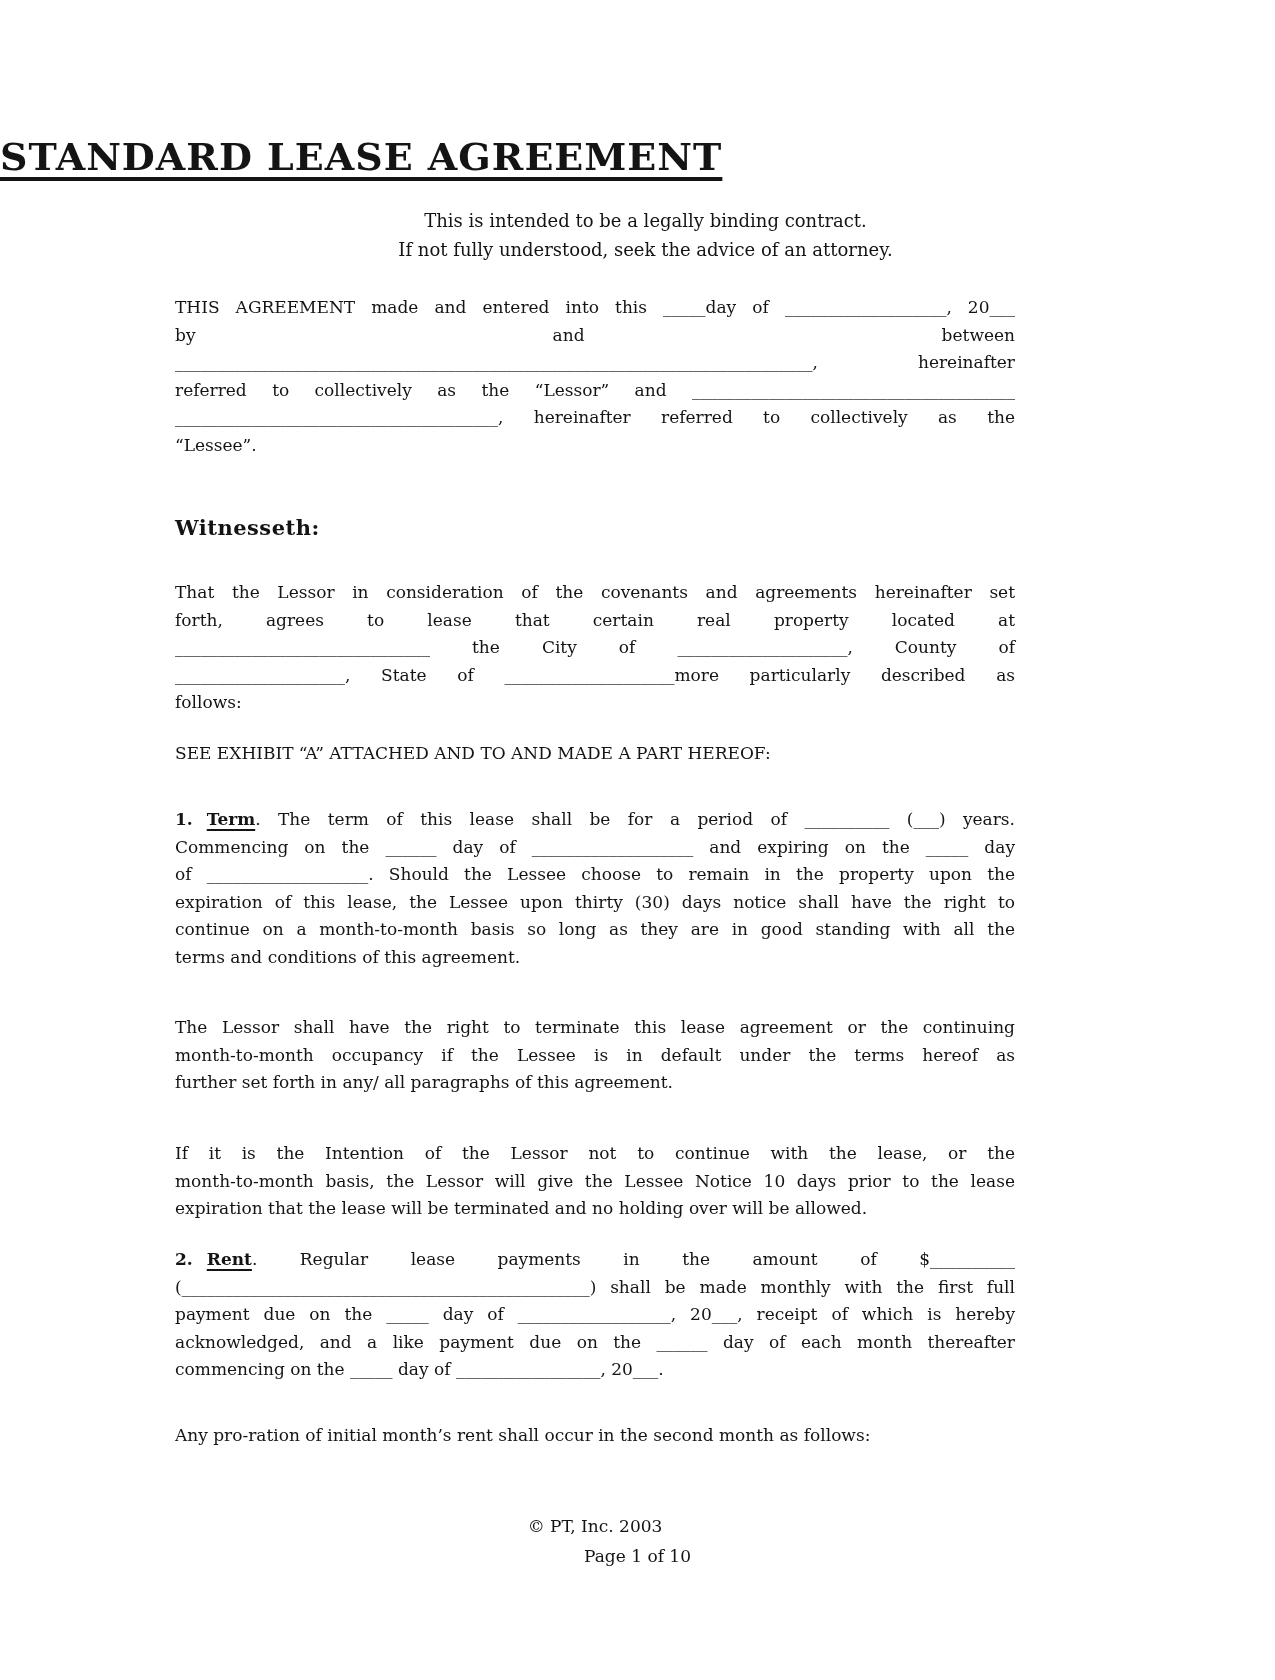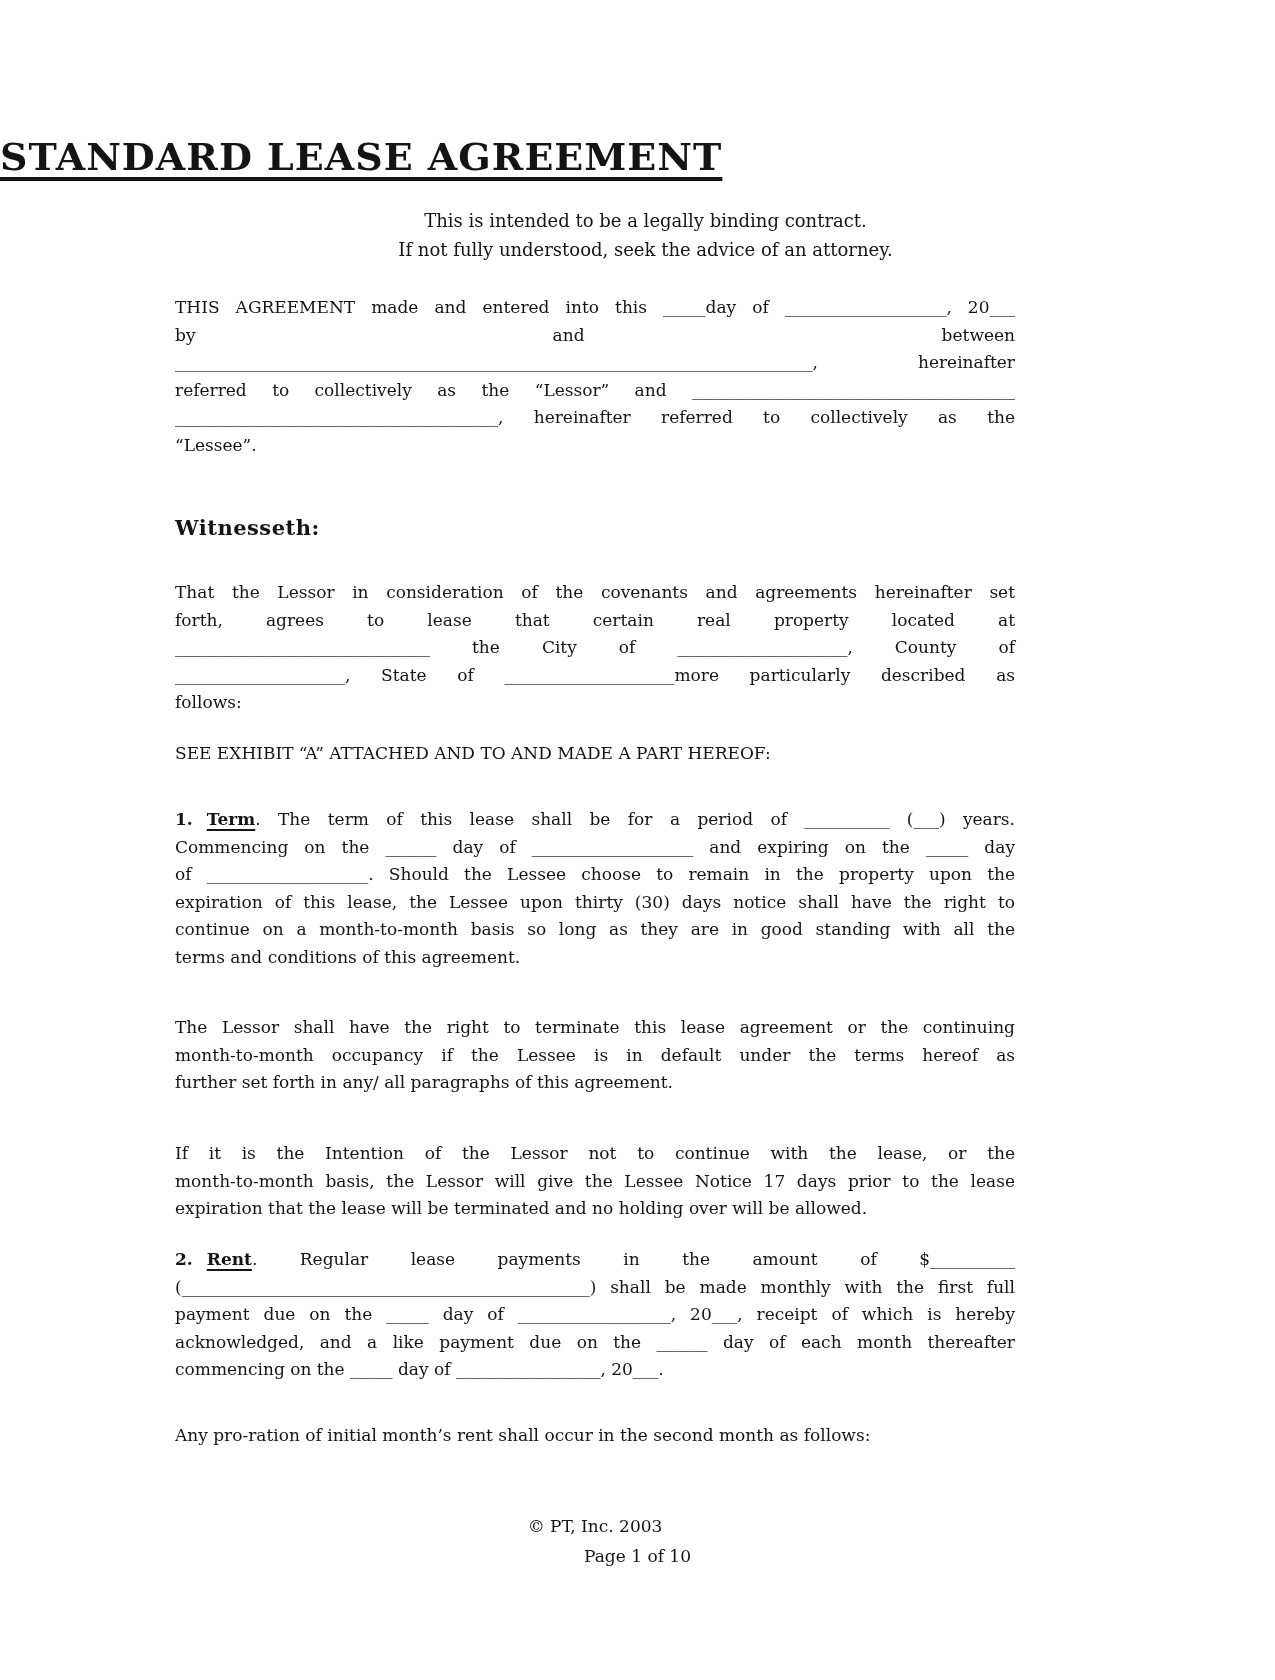--- a/index.html
+++ b/index.html
@@ -159,21 +159,21 @@
   </div>
 
   <div class="block" style="top:1014px">
     <div class="ln">The Lessor shall have the right to terminate this lease agreement or the continuing</div>
     <div class="ln">month-to-month occupancy if the Lessee is in default under the terms hereof as</div>
     <div class="ln-last">further set forth in any/ all paragraphs of this agreement.</div>
   </div>
 
   <div class="block" style="top:1140px">
     <div class="ln">If it is the Intention of the Lessor not to continue with the lease, or the</div>
-    <div class="ln">month-to-month basis, the Lessor will give the Lessee Notice 17 days prior to the lease</div>
+    <div class="ln">month-to-month basis, the Lessor will give the Lessee Notice 10 days prior to the lease</div>
     <div class="ln-last">expiration that the lease will be terminated and no holding over will be allowed.</div>
   </div>
 
   <div class="block" style="top:1246px">
     <div class="ln">
       <span class="sec-num">2.</span><span class="sec-label">Rent</span><span>.  Regular lease payments in the amount of $__________</span>
     </div>
     <div class="ln">(________________________________________________) shall be made monthly with the first full</div>
     <div class="ln">payment due on the _____ day of __________________, 20___, receipt of which is hereby</div>
     <div class="ln">acknowledged, and a like payment due on the ______ day of each month thereafter</div>

